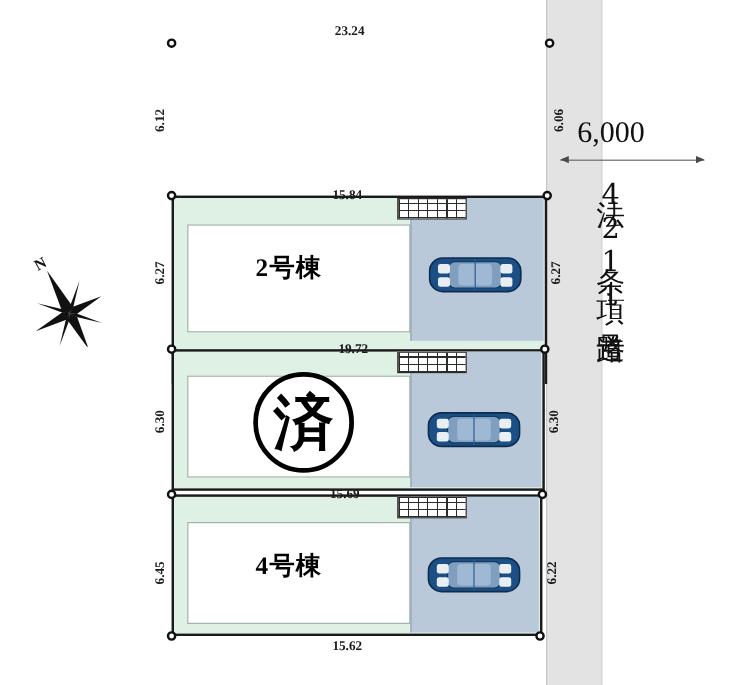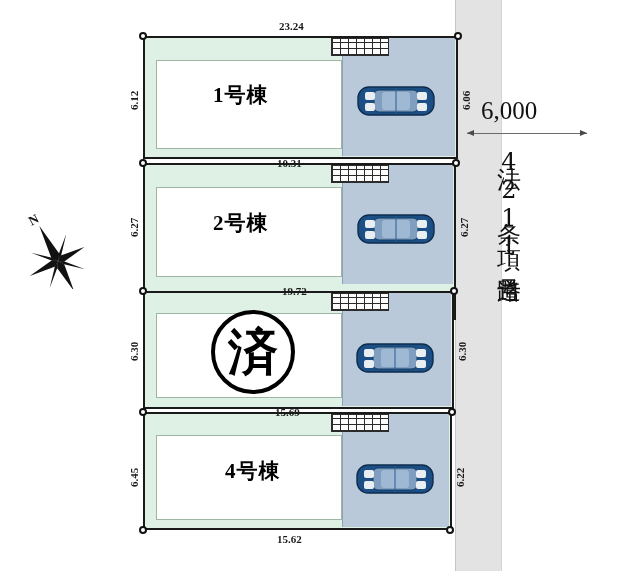--- a/index.html
+++ b/index.html
@@ -178,36 +178,20 @@
     transform: rotate(-28deg);
   }
 </style>
 </head>
 <body>
 
 <div id="plan">
 
   <div class="road-strip"></div>
 
-  <div class="lot" style="top:36px; width:315px; height:123px;">
-    <div class="lot-inner" style="left:11px; top:22px; width:186px; height:89px;"></div>
-    <div class="drive" style="left:197px; top:0px; width:113px; height:118px;"></div>
-    <div class="hatch" style="left:186px; top:0px; width:58px; height:18px;"></div>
-    <svg class="car" style="left:212px; top:46px;" viewBox="0 0 78 34">
-      <rect x="1" y="3" width="76" height="28" rx="11" fill="#1b4f86" stroke="#0e2d4d" stroke-width="1.4"></rect>
-      <rect x="17" y="6" width="44" height="22" rx="5" fill="#7f9ec0" stroke="#123a60" stroke-width="1"></rect>
-      <rect x="25" y="8" width="28" height="18" rx="3" fill="#9fb8d3"></rect>
-      <rect x="8" y="8" width="10" height="8" rx="2" fill="#e9eef3"></rect>
-      <rect x="8" y="19" width="10" height="8" rx="2" fill="#e9eef3"></rect>
-      <rect x="60" y="8" width="10" height="8" rx="2" fill="#e9eef3"></rect>
-      <rect x="60" y="19" width="10" height="8" rx="2" fill="#e9eef3"></rect>
-      <line x1="39" y1="4" x2="39" y2="30" stroke="#2a5d94" stroke-width="1"></line>
-    </svg>
-    <div class="bldg-label" style="left:68px; top:43px;">1号棟</div>
-  </div>
 
   <div class="lot" style="top:163px; width:313px; height:157px;">
     <div class="lot-inner" style="left:11px; top:22px; width:186px; height:90px;"></div>
     <div class="drive" style="left:197px; top:0px; width:111px; height:119px;"></div>
     <div class="hatch" style="left:186px; top:0px; width:58px; height:18px;"></div>
     <svg class="car" style="left:212px; top:47px;" viewBox="0 0 78 34">
       <rect x="1" y="3" width="76" height="28" rx="11" fill="#1b4f86" stroke="#0e2d4d" stroke-width="1.4"></rect>
       <rect x="17" y="6" width="44" height="22" rx="5" fill="#7f9ec0" stroke="#123a60" stroke-width="1"></rect>
       <rect x="25" y="8" width="28" height="18" rx="3" fill="#9fb8d3"></rect>
       <rect x="8" y="8" width="10" height="8" rx="2" fill="#e9eef3"></rect>
@@ -243,37 +227,37 @@
     <svg class="car" style="left:211px; top:48px;" viewBox="0 0 78 34">
       <rect x="1" y="3" width="76" height="28" rx="11" fill="#1b4f86" stroke="#0e2d4d" stroke-width="1.4"></rect>
       <rect x="17" y="6" width="44" height="22" rx="5" fill="#7f9ec0" stroke="#123a60" stroke-width="1"></rect>
       <rect x="25" y="8" width="28" height="18" rx="3" fill="#9fb8d3"></rect>
       <rect x="8" y="8" width="10" height="8" rx="2" fill="#e9eef3"></rect>
       <rect x="8" y="19" width="10" height="8" rx="2" fill="#e9eef3"></rect>
       <rect x="60" y="8" width="10" height="8" rx="2" fill="#e9eef3"></rect>
       <rect x="60" y="19" width="10" height="8" rx="2" fill="#e9eef3"></rect>
       <line x1="39" y1="4" x2="39" y2="30" stroke="#2a5d94" stroke-width="1"></line>
     </svg>
-    <div class="bldg-label" style="left:68px; top:43px;margin-left:12px;">4号棟</div>
+    <div class="bldg-label" style="left:68px; top:43px;">4号棟</div>
   </div>
 
   <div class="node" style="left:139px; top:32px;"></div>
   <div class="node" style="left:139px; top:159px;"></div>
   <div class="node" style="left:139px; top:287px;"></div>
   <div class="node" style="left:139px; top:408px;"></div>
   <div class="node" style="left:139px; top:526px;"></div>
 
   <div class="node" style="left:454px; top:32px;"></div>
   <div class="node" style="left:452px; top:159px;"></div>
   <div class="node" style="left:450px; top:287px;"></div>
   <div class="node" style="left:448px; top:408px;"></div>
   <div class="node" style="left:446px; top:526px;"></div>
 
   <div class="dim" style="left:279px; top:20px;">23.24</div>
-  <div class="dim" style="left:277px; top:157px;">10.31</div>
+  <div class="dim" style="left:277px; top:157px;">15.84</div>
   <div class="dim" style="left:282px; top:285px;">19.72</div>
   <div class="dim" style="left:275px; top:406px;">15.69</div>
   <div class="dim" style="left:277px; top:533px;font-family:Liberation Serif, serif;">15.62</div>
 
   <div class="dim vert" style="left:128px; top:110px;">6.12</div>
   <div class="dim vert" style="left:128px; top:237px;">6.27</div>
   <div class="dim vert" style="left:128px; top:361px;">6.30</div>
   <div class="dim vert" style="left:128px; top:487px;">6.45</div>
 
   <div class="dim vert" style="left:460px; top:110px;">6.06</div>

